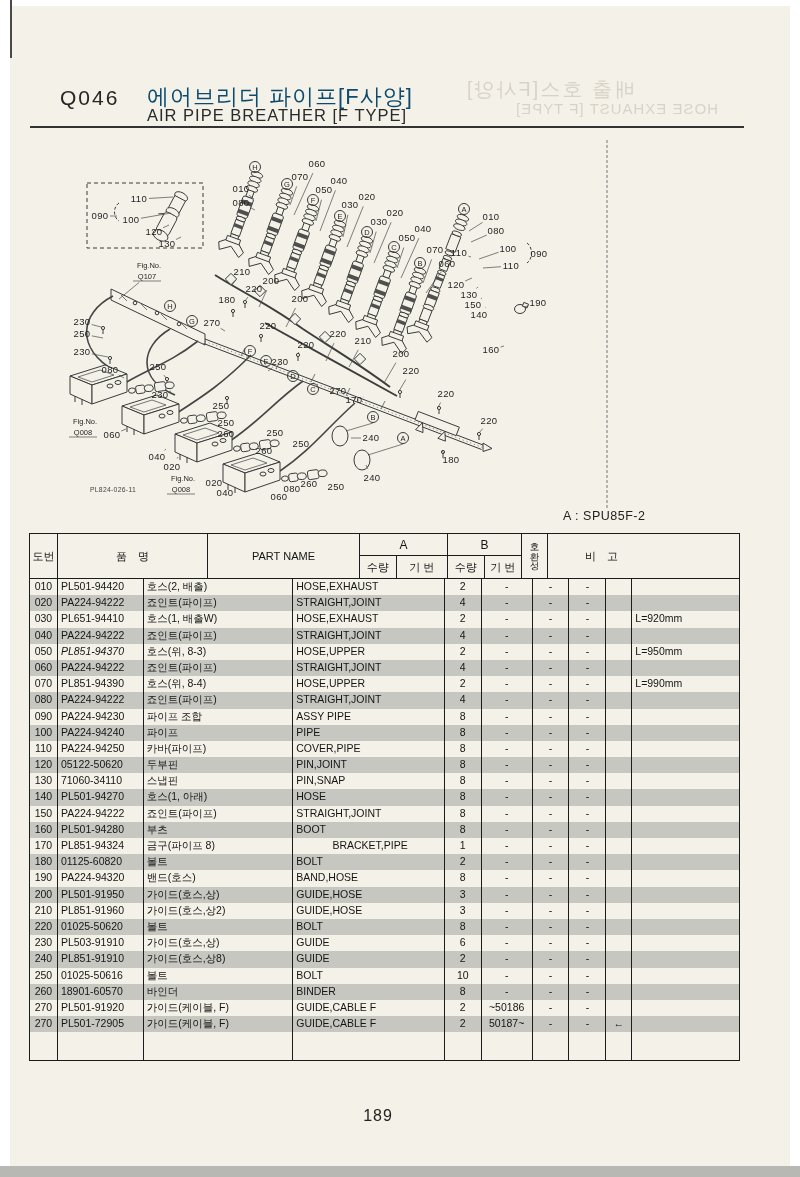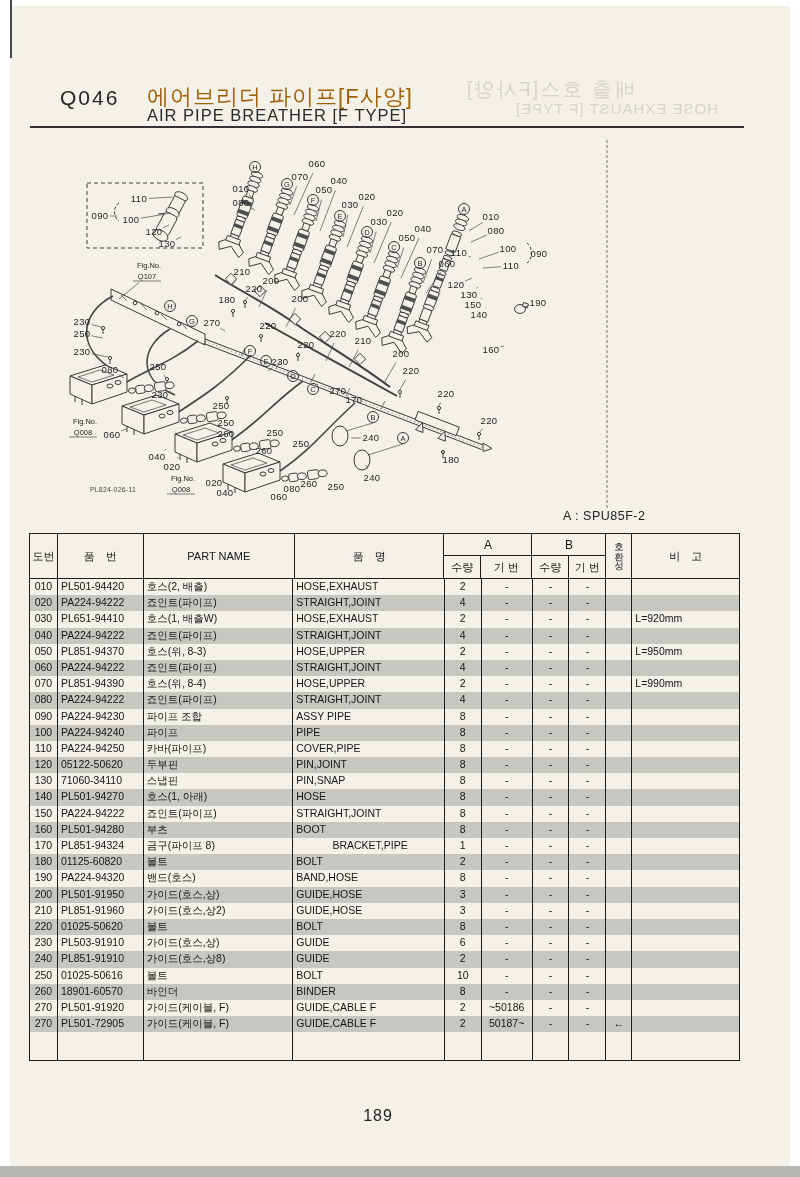--- a/index.html
+++ b/index.html
@@ -8,21 +8,21 @@
   }
   *{box-sizing:border-box;margin:0;padding:0}
   body{width:800px;height:1177px;position:relative;background:#ffffff;
        font-family:"Liberation Sans","DejaVu Sans",sans-serif;overflow:hidden;color:var(--ink)}
   .page{position:absolute;left:10px;top:6px;width:780px;height:1160px;background:var(--paper)}
   .edge-tick{position:absolute;left:10px;top:0;width:2px;height:58px;background:#4a4a4a}
   .scan-strip{position:absolute;left:0;top:1166px;width:800px;height:11px;background:var(--scan)}
 
   
   .title-code{position:absolute;left:50px;top:80px;font-size:21px;letter-spacing:2px;color:#262626}
-  .title-ko{position:absolute;left:137px;top:76px;font-size:22px;letter-spacing:1px;color:#a16207}
+  .title-ko{position:absolute;left:137px;top:76px;font-size:22px;letter-spacing:1px;color:#0c4a6e}
   .title-en{position:absolute;left:137px;top:100px;font-size:16.5px;letter-spacing:1px;color:#2a2a2a}
   .title-rule{position:absolute;left:20px;top:120px;width:714px;height:2px;background:#333}
 
   
   .bleed{position:absolute;color:#b7b0a2;opacity:.45;transform:scaleX(-1);white-space:nowrap;pointer-events:none}
   .bleed.ko{left:455px;top:70px;font-size:20px;letter-spacing:2px}
   .bleed.en{left:505px;top:94px;font-size:15px;letter-spacing:1px}
 
   
   .diagram{position:absolute;left:45px;top:127px;width:560px;height:382px}
@@ -429,23 +429,22 @@
           <text x="348" y="307.8" text-anchor="middle" class="ltr-t">A</text>
         </g>
     </svg>
   </div>
 
   <div class="variant-note">A : SPU85F-2</div>
 
   <div class="tbl">
     <div class="thead">
       <div class="th" style="width:28px">도번</div>
-      <div class="th wide" style="width:86px">품 번</div>
+      <div class="th wide" style="width:150px">품 명</div>
       <div class="th" style="width:152px">PART NAME</div>
-      <div class="th wide" style="width:150px">품 명</div>
       <div class="hstack" style="width:88px;border-right:1px solid var(--line)">
         <div class="gh">A</div>
         <div class="sub">
           <div class="th" style="width:37px">수량</div>
           <div class="th" style="width:51px;border-right:none">기 번</div>
         </div>
       </div>
       <div class="hstack" style="width:74px;border-right:1px solid var(--line)">
         <div class="gh">B</div>
         <div class="sub">
@@ -500,21 +499,21 @@
           <div class="td lft" style="width: 152px;">STRAIGHT,JOINT</div>
           <div class="td ctr" style="width: 37px;">4</div>
           <div class="td ctr" style="width: 51px;">-</div>
           <div class="td ctr" style="width: 37px;">-</div>
           <div class="td ctr" style="width: 37px;">-</div>
           <div class="td ctr" style="width: 26px;"></div>
           <div class="td lft" style="width: 107px;"></div>
         </div>
         <div class="tr">
           <div class="td ctr" style="width: 28px;">050</div>
-          <div class="td lft" style="width: 86px;">PL851-94370</div>
+          <div class="td lft" style="width: 86px; font-style: italic;">PL851-94370</div>
           <div class="td lft" style="width: 150px;">호스(위, 8-3)</div>
           <div class="td lft" style="width: 152px;">HOSE,UPPER</div>
           <div class="td ctr" style="width: 37px;">2</div>
           <div class="td ctr" style="width: 51px;">-</div>
           <div class="td ctr" style="width: 37px;">-</div>
           <div class="td ctr" style="width: 37px;">-</div>
           <div class="td ctr" style="width: 26px;"></div>
           <div class="td lft" style="width: 107px;">L=950mm</div>
         </div>
         <div class="tr zebra">

